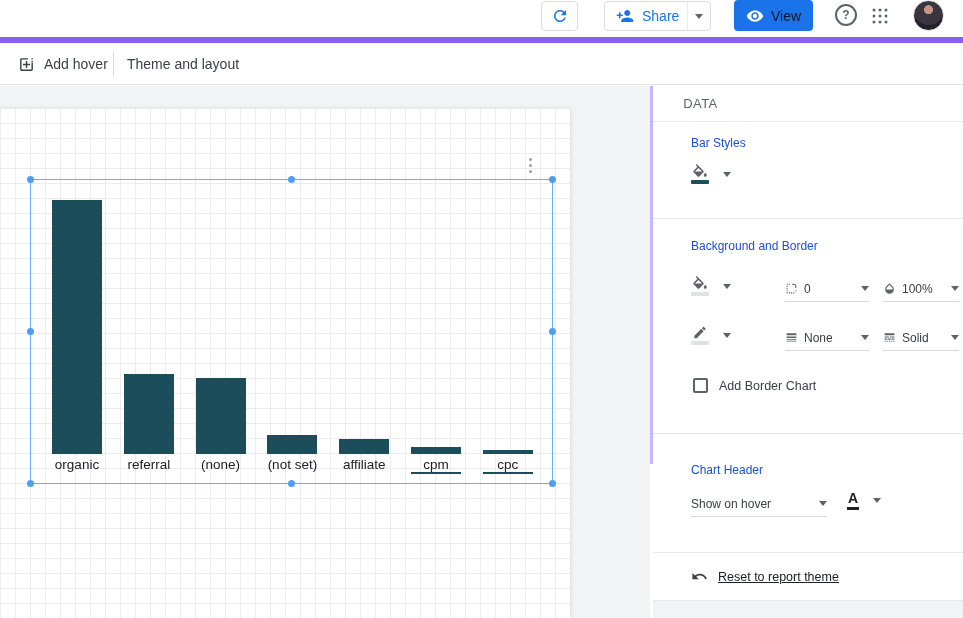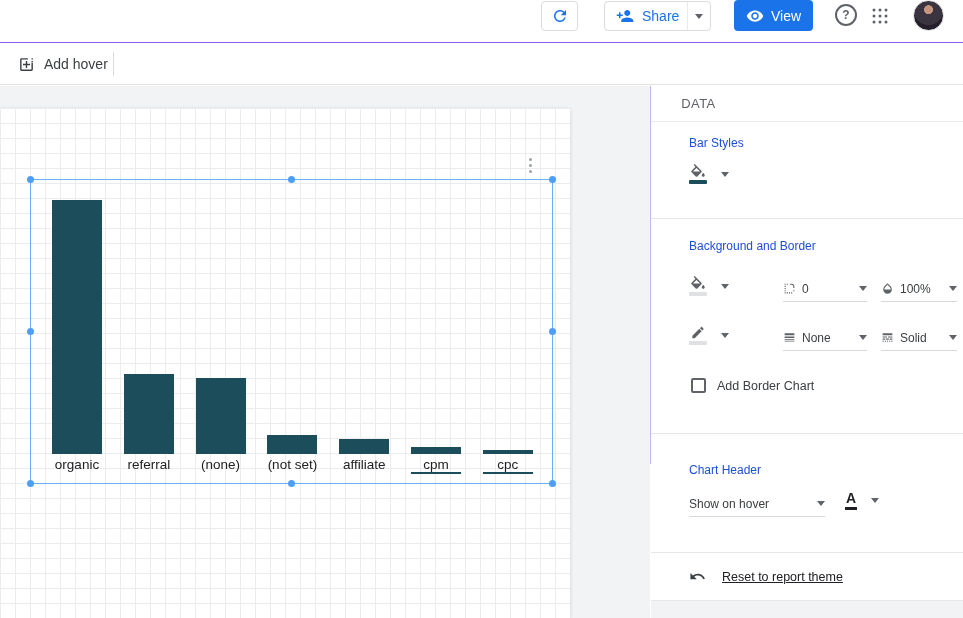--- a/index.html
+++ b/index.html
@@ -3,29 +3,29 @@
 <meta charset="utf-8">
 <style>
   * { box-sizing: border-box; }
   html,body { margin:0; padding:0; }
   body {
     width:963px; height:618px; position:relative; overflow:hidden;
     background:#fff; font-family:"Liberation Sans", sans-serif; color:#3c4043;
     -webkit-font-smoothing:antialiased;
   }
   
-  .topbar { position:absolute; left:0; top:0; width:963px; height:43px; background:#fff; border-bottom:1px solid #8b5cf6; z-index:5; }
+  .topbar { position:absolute; left:0; top:0; width:963px; height:43px; background:#fff; border-bottom:6px solid #8b5cf6; z-index:5; }
   .btn-outline { position:absolute; height:30px; border:1px solid #dadce0; border-radius:4px; background:#fff; display:flex; align-items:center; justify-content:center; cursor:pointer; }
   .refresh-btn { left:541px; top:1px; width:37px; }
   .share-group { left:604px; top:1px; width:107px; padding:0; }
   .share-main { display:flex; align-items:center; gap:8px; padding:0 8px 0 11px; height:100%; }
   .share-label { font-size:14px; font-weight:500; color:#1a73e8; }
   .share-caret-seg { width:26px; height:100%; display:flex; align-items:center; justify-content:center; border-left:1px solid #e8eaed; }
   .view-btn { position:absolute; left:734px; top:0; width:79px; height:31px; background:#1a73e8; border-radius:4px; display:flex; align-items:center; justify-content:center; gap:7px; cursor:pointer; }
-  .view-label { color:#ffffff; font-size:14px; font-weight:500; }
+  .view-label { color:#0f172a; font-size:14px; font-weight:500; }
   .help-btn { position:absolute; left:835px; top:4px; width:22px; height:22px; border:2px solid #5f6368; border-radius:50%; display:flex; align-items:center; justify-content:center; font-size:12px; font-weight:bold; color:#5f6368; cursor:pointer; }
   .apps-btn { position:absolute; left:871px; top:7px; width:18px; height:18px; cursor:pointer; }
   .avatar { position:absolute; left:913px; top:0; width:31px; height:31px; border-radius:50%; cursor:pointer;
     background: radial-gradient(circle at 50% 30%, #c69580 0 17%, #3a3340 19% 60%, #241f2b 62%); border:1px solid #e0e0e0; }
   
   .toolbar2 { position:absolute; left:0; top:43px; width:963px; height:42px; background:#fff; border-bottom:1px solid #e4e4e4; z-index:5; }
   .tb-item { position:absolute; top:0; height:42px; display:flex; align-items:center; gap:9px; font-size:14px; color:#3c4043; cursor:pointer; }
   .add-data { left:18px; }
   .theme-layout { left:127px; }
   .vdiv { position:absolute; left:113px; top:9px; width:1px; height:24px; background:#dadce0; }
@@ -39,40 +39,40 @@
   .plot { position:absolute; left:30px; top:71px; width:523px; height:246px; cursor:pointer; }
   .bar { position:absolute; }
   .bar-label { position:absolute; font-size:13.5px; color:#202124; text-align:center; white-space:nowrap; }
   .base-tick { position:absolute; height:2px; }
   .sel-frame { position:absolute; left:30px; top:71px; width:523px; height:305px; border:1.5px solid #6aaef8; pointer-events:none; }
   .handle { position:absolute; width:7px; height:7px; background:#4d9ff6; border-radius:50%; pointer-events:auto; }
   .h-tl{left:-4px;top:-4px}.h-tc{left:calc(50% - 3.5px);top:-4px}.h-tr{right:-4px;top:-4px}
   .h-ml{left:-4px;top:calc(50% - 3.5px)}.h-mr{right:-4px;top:calc(50% - 3.5px)}
   .h-bl{left:-4px;bottom:-4px}.h-bc{left:calc(50% - 3.5px);bottom:-4px}.h-br{right:-4px;bottom:-4px}
   
-  .panel { position:absolute; left:650px; top:86px; width:313px; height:378px; background:#fff; border-left:1px solid #c4b5fd; }
+  .panel { position:absolute; left:650px; top:86px; width:313px; height:378px; background:#fff; border-left:3px solid #c4b5fd; }
   .tabbar { height:36px; border-bottom:1px solid #e8eaed; display:flex; }
   .tab { width:95px; display:flex; align-items:center; justify-content:center; font-size:13px; font-weight:500; letter-spacing:.4px; color:#5f6368; cursor:pointer; position:relative; }
   .tab.active { color:#1a73e8; }
   .tab.active::after { content:""; position:absolute; bottom:0; left:21px; right:21px; height:3px; background:#1a73e8; border-radius:3px 3px 0 0; }
   .sec-label { position:absolute; left:38px; font-size:12px; color:#1d4ed8; }
   .pdiv { position:absolute; left:0; width:100%; height:1px; background:#e5e7e9; }
   .color-ctl { position:absolute; display:flex; align-items:flex-start; gap:14px; cursor:pointer; }
   .swatch-stack { display:flex; flex-direction:column; align-items:center; }
   .swatch-bar { width:18px; height:4px; margin-top:1px; border-radius:1px; background:#dfe1e5; }
   .caret { width:0; height:0; border-left:4.5px solid transparent; border-right:4.5px solid transparent; border-top:5px solid #5f6368; }
   .ctl-caret { margin-top:8px; }
   .field { position:absolute; height:24px; border-bottom:1px solid #d7dadd; display:flex; align-items:center; gap:6px; font-size:12px; color:#3c4043; cursor:pointer; padding-bottom:2px; }
   .spacer { flex:1; }
   .chk-row { position:absolute; display:flex; align-items:center; gap:11px; cursor:pointer; }
   .checkbox { width:15px; height:15px; border:2px solid #5f6368; border-radius:2px; background:#fff; }
   .chk-label { font-size:12.5px; color:#3c4043; }
   .font-ctl { position:absolute; display:flex; align-items:center; gap:14px; cursor:pointer; }
   .font-A { font-size:14px; font-weight:bold; color:#202124; border-bottom:3px solid #202124; padding:0 1px 1px 1px; line-height:15px; }
-  .footer-row { position:absolute; left:38px; top:482px; display:flex; align-items:center; gap:16px; cursor:pointer; }
+  .footer-row { position:absolute; left:38px; top:482px; display:flex; align-items:center; gap:10px; cursor:pointer; }
   .reset-link { font-size:12.5px; color:#202124; text-decoration:underline; }
   .panel-bottom { position:absolute; left:0; top:514px; width:100%; height:18px; background:#f1f3f4; border-top:1px solid #e5e7e9; }
   svg { display:block; }
 </style>
 </head>
 <body>
 
 <div class="topbar">
   <div class="btn-outline refresh-btn">
     <span>
@@ -124,20 +124,23 @@
 <div class="toolbar2">
   <div class="tb-item add-data">
     <span>
       <svg width="17" height="17" viewBox="0 0 24 24" fill="#3c4043">
           <path d="M19 19H5V5h9V3H5c-1.1 0-2 .9-2 2v14c0 1.1.9 2 2 2h14c1.1 0 2-.9 2-2v-9h-2v9zM11 7h2v4h4v2h-4v4h-2v-4H7v-2h4V7zM19 3h2v2h-2zM19 7h2v2h-2z" transform="scale(1)"></path>
         </svg>
     </span>
     <span>Add hover</span>
   </div>
   <div class="vdiv"></div>
+  <div class="tb-item theme-layout">
+    <span>Theme and layout</span>
+  </div>
 </div>
 
 <div class="canvas">
   <div class="page">
     <div class="kebab">
       <span></span>
         <span></span>
         <span></span>
     </div>
     <div class="plot">

